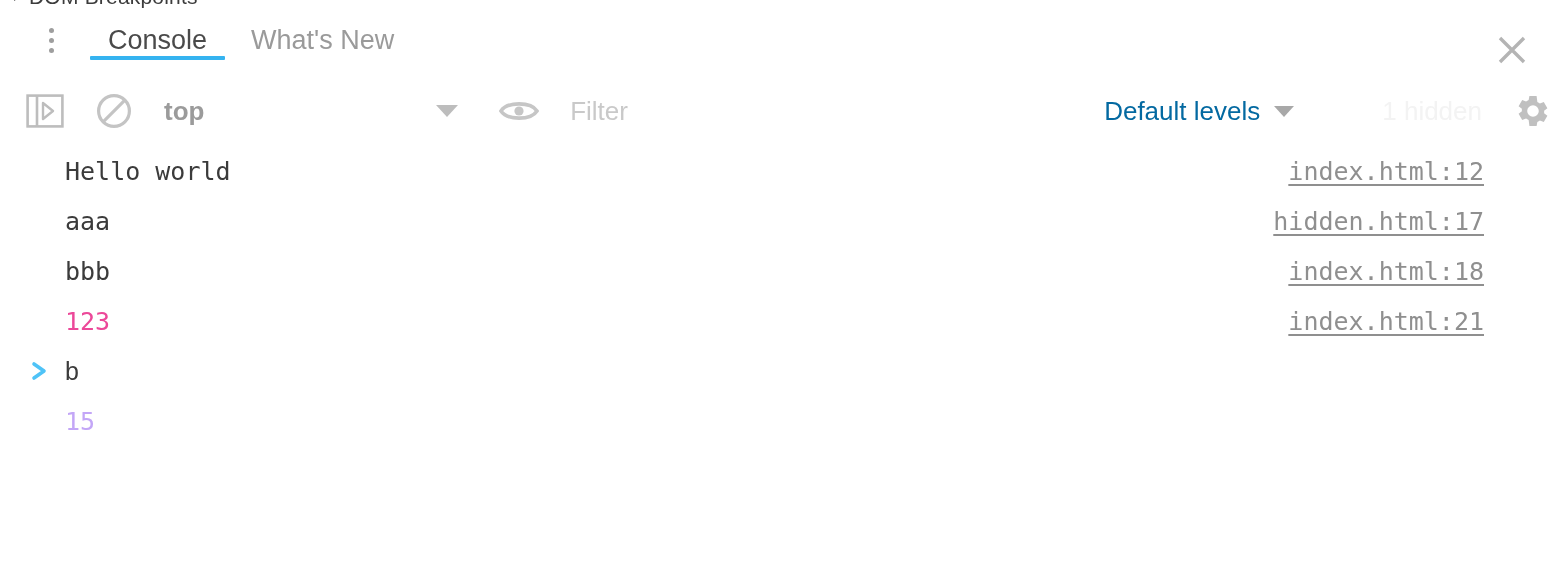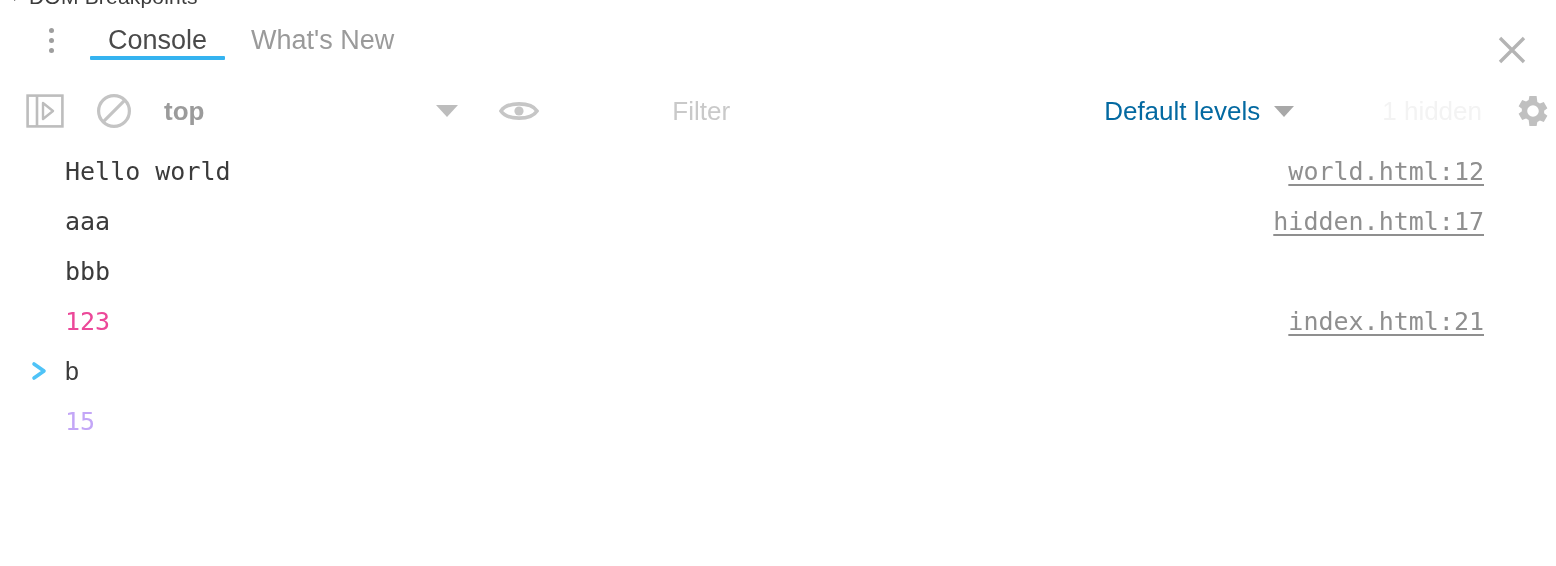--- a/index.html
+++ b/index.html
@@ -161,21 +161,20 @@
     margin-left: 28px;
     width: 262px;
     height: 40px;
     border: none;
     outline: none;
     background: transparent;
     font-family: "Liberation Sans", sans-serif;
     font-size: 26px;
     color: #5a5a5a;
     padding: 0;
-    text-align: center;
   }
   .filter-input::placeholder { color: #c9c9c9; opacity: 1; }
   .levels {
     display: flex;
     align-items: center;
     margin-left: 272px;
     gap: 14px;
   }
   .levels-label {
     font-size: 26px;
@@ -326,30 +325,31 @@
       <svg width="36" height="36" viewBox="0 0 36 36" aria-hidden="true">
         <path fill="#c0c0c0" d="M21.6 3 h-7.2 l-.75 4.05 a11 11 0 0 0-2.55 1.48 L7.2 7.05 L3.6 13.3 l3.3 2.55 a11 11 0 0 0 0 2.3 L3.6 20.7 l3.6 6.25 l3.9-1.48 a11 11 0 0 0 2.55 1.48 L14.4 33 h7.2 l.75-4.05 a11 11 0 0 0 2.55-1.48 l3.9 1.48 l3.6-6.25 l-3.3-2.55 a11 11 0 0 0 0-2.3 l3.3-2.55 l-3.6-6.25 l-3.9 1.48 a11 11 0 0 0-2.55-1.48 Z M18 12.2 a5.8 5.8 0 1 1 0 11.6 a5.8 5.8 0 0 1 0-11.6 Z"></path>
       </svg>
     </div>
   </div>
 
   <div class="console-body">
 
     <div class="console-row">
       <span class="msg-text">Hello world</span>
-      <span class="src-link">world.html:12</span>
+      <span class="src-link">index.html:12</span>
     </div>
 
     <div class="console-row">
       <span class="msg-text">aaa</span>
       <span class="src-link">hidden.html:17</span>
     </div>
 
     <div class="console-row">
       <span class="msg-text">bbb</span>
+      <span class="src-link">index.html:18</span>
     </div>
 
     <div class="console-row">
       <span class="msg-text num">123</span>
       <span class="src-link">index.html:21</span>
     </div>
 
     <div class="console-row">
       <span class="row-chevron">
         <svg width="20" height="22" viewBox="0 0 20 22" aria-hidden="true">

